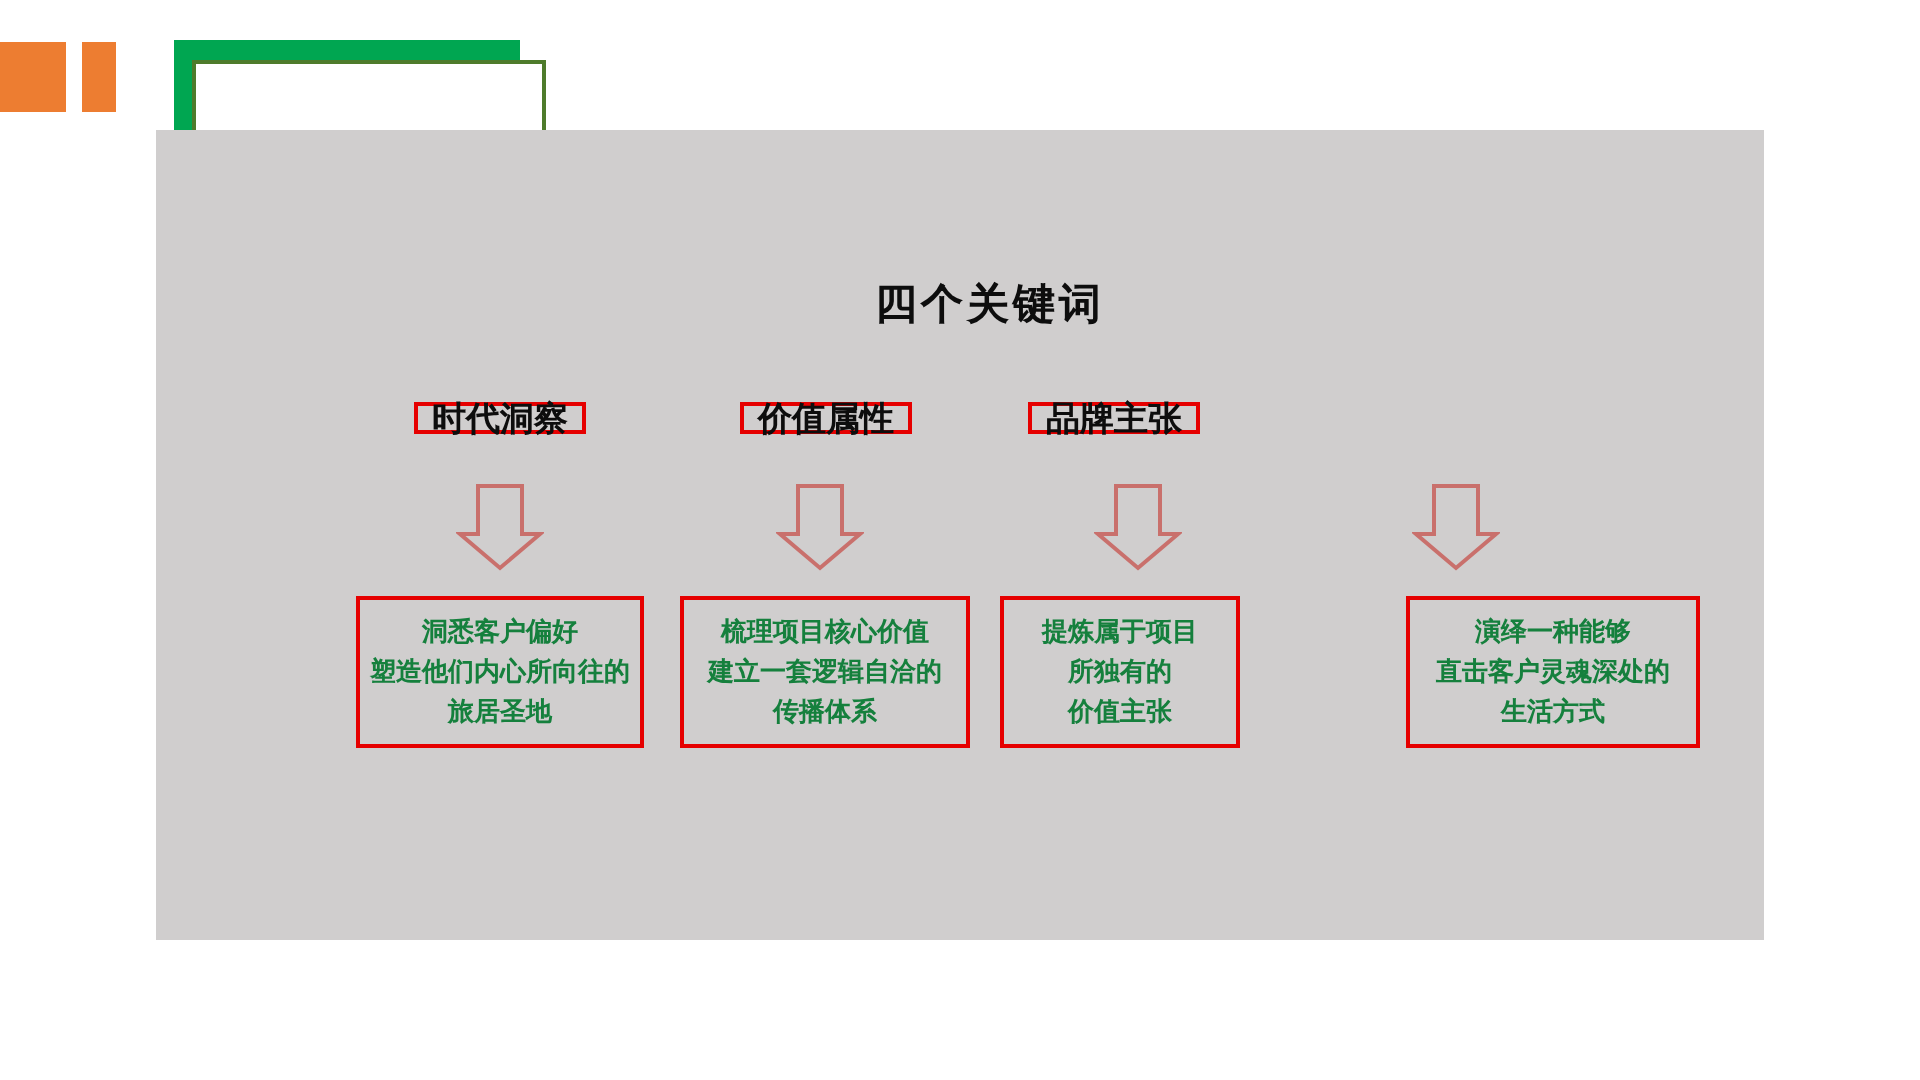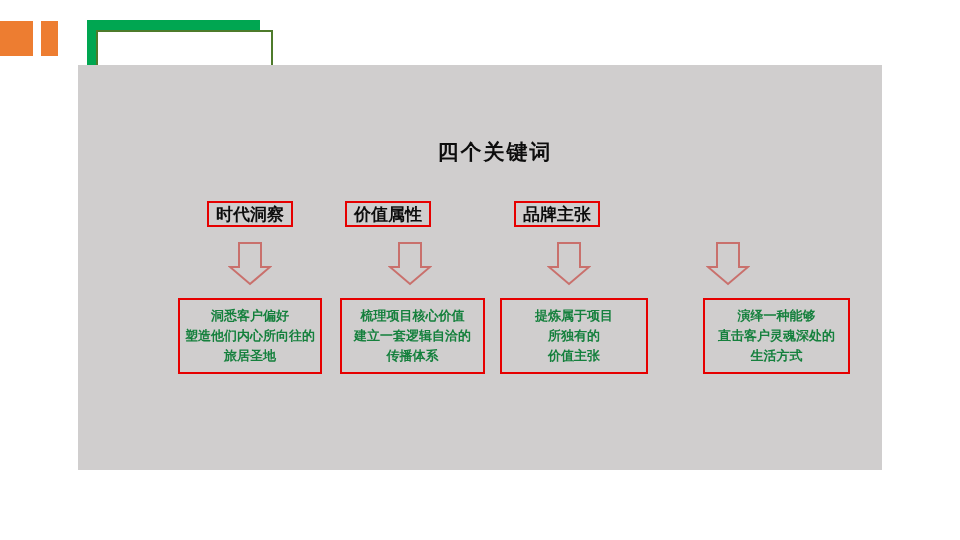--- a/index.html
+++ b/index.html
@@ -30,41 +30,41 @@
   
   .panel{position:absolute;left:78px;top:65px;width:804px;height:405px;background:#D0CECE;}
 
   .heading{
     position:absolute;left:345px;top:138px;width:300px;
     text-align:center;font-size:21px;font-weight:bold;color:#0d0d0d;letter-spacing:2px;
   }
 
   
   .kw-box{
-    position:absolute;top:201px;width:86px;height:26px;
+    position:absolute;top:201px;width:86px;height:16px;
     border:2px solid #E60000;box-sizing:border-box;
     display:flex;align-items:center;justify-content:center;
     font-size:17px;font-weight:bold;color:#0d0d0d;white-space:nowrap;
   }
-  .kw-0{left:207px;} .kw-1{left:345px;} .kw-2{left:514px;} .kw-3{left:687px;}
+  .kw-0{left:207px;} .kw-1{left:370px;} .kw-2{left:514px;} .kw-3{left:687px;}
 
   
   .arrow{position:absolute;top:242px;width:44px;height:44px;}
   .ar-0{left:228px;} .ar-1{left:388px;} .ar-2{left:547px;} .ar-3{left:706px;}
 
   
   .desc-box{
     position:absolute;top:298px;height:76px;
     border:2px solid #E60000;box-sizing:border-box;
     display:flex;flex-direction:column;align-items:center;justify-content:center;
     font-size:13px;font-weight:bold;color:#15803d;line-height:20px;
     text-align:center;white-space:nowrap;
   }
   .db-0{left:178px;width:144px;} .db-1{left:340px;width:145px;}
-  .db-2{left:500px;width:148px;} .db-3{left:703px;width:147px;}
+  .db-2{left:500px;width:120px;} .db-3{left:703px;width:147px;}
 </style>
 </head>
 <body>
 
 <div class="slide">
 
   <div class="orange-sq big"></div>
   <div class="orange-sq small"></div>
 
   <div class="green-rect"></div>

